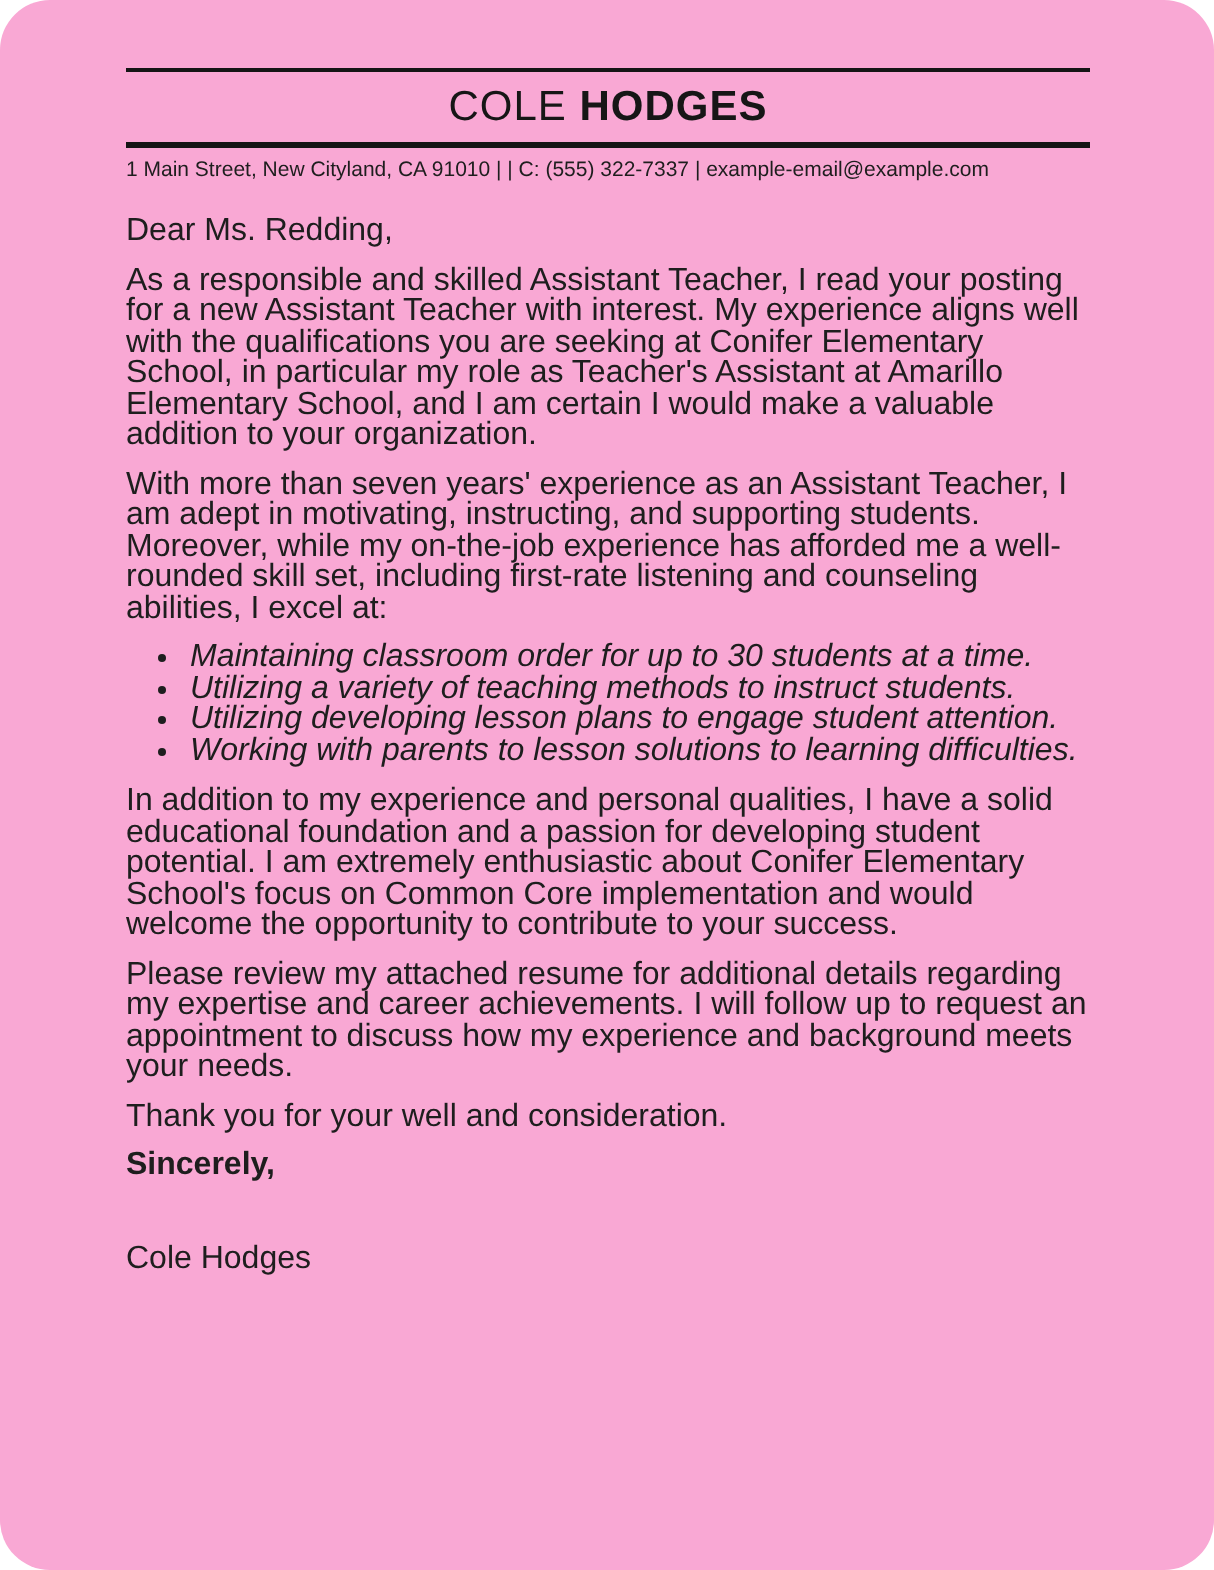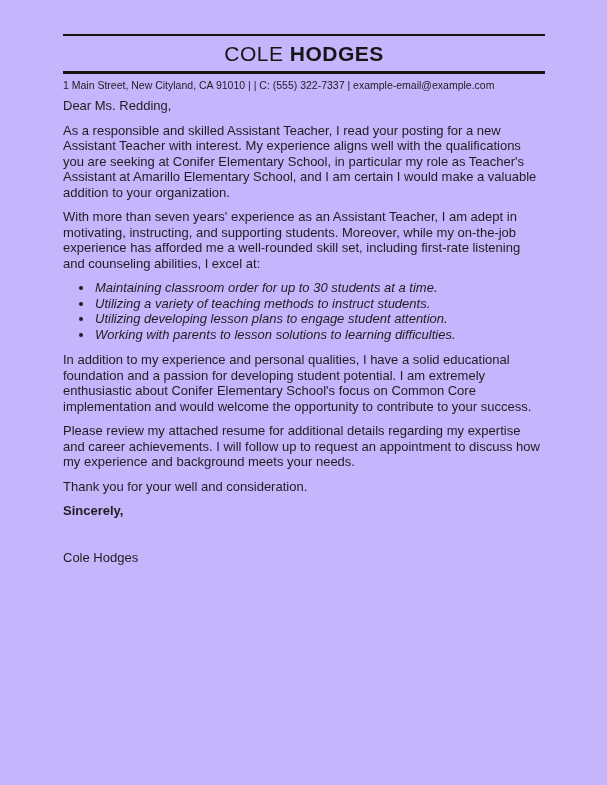--- a/index.html
+++ b/index.html
@@ -4,25 +4,26 @@
 <style>
   html, body {
     margin: 0;
     padding: 0;
     background: #ffffff;
   }
   .page {
     position: relative;
     width: 607px;
     height: 785px;
-    background: #c4b5fd;
+    background: #f9a8d4;
     font-family: "Liberation Sans", "DejaVu Sans", sans-serif;
     color: #1e1e1e;
     overflow: hidden;
     box-sizing: border-box;
+    border-radius: 25px;
   }
   .content {
     margin: 0 62px 0 63px; 
   }
   .rule-top {
     margin-top: 34px;
     height: 2px;
     background: #151515;
   }
   .rule-bottom {
@@ -42,22 +43,22 @@
     font-weight: bold;
   }
   .contact-line {
     margin-top: 5px;
     font-size: 10.5px;
     line-height: 13px;
     color: #1e1e1e;
     white-space: nowrap;
   }
   .letter-body {
-    margin-top: 6px;
-    font-size: 13px;
+    margin-top: 16px;
+    font-size: 16px;
     line-height: 15.5px;
     color: #1e1e1e;
   }
   .letter-body p {
     margin: 0 0 9px 0;
   }
   ul.skills {
     margin: 0 0 10px 0;
     padding: 0 0 0 31px;
     list-style: disc;

